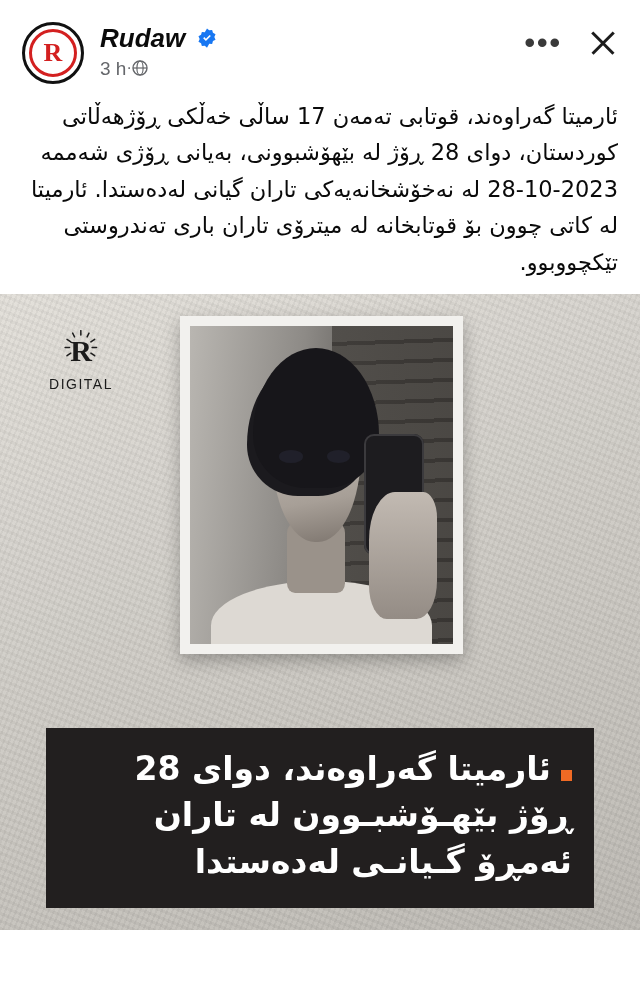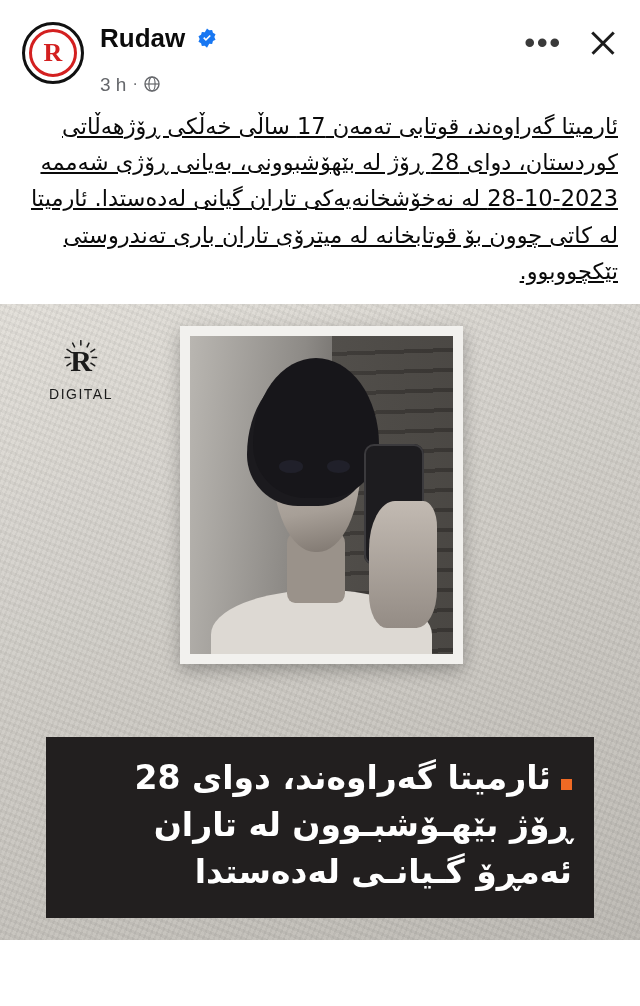--- a/index.html
+++ b/index.html
@@ -61,39 +61,39 @@
   .header-text {
     margin-left: 16px;
     flex: 1 1 auto;
     min-width: 0;
     padding-top: 2px;
   }
   .name-row {
     display: flex;
     align-items: center;
     gap: 11px;
+    font-style: italic;
   }
   .page-name {
     font-size: 26px;
     font-weight: bold;
     color: #0b0b0b;
     line-height: 1.1;
     white-space: nowrap;
   }
   .verified {
     width: 22px;
     height: 22px;
     flex: 0 0 auto;
     display: block;
   }
   .meta-row {
     display: flex;
     align-items: center;
-    gap: 6px;
-    margin-top: 22px;
+    margin-top: 6px;
   }
   .timestamp {
     font-size: 19px;
     color: #65676b;
     line-height: 1;
   }
   .dot-sep {
     color: #65676b;
     font-size: 16px;
     line-height: 1;
@@ -141,21 +141,20 @@
   
   .post-body {
     direction: rtl;
     text-align: right;
     padding: 10px 22px 0 16px;
     font-size: 22.5px;
     line-height: 1.62;
     color: #0a0a0a;
     font-family: "DejaVu Sans", "Liberation Sans", sans-serif;
     box-sizing: border-box;
-    text-decoration: underline;
   }
   .redaction {
     position: absolute;
     left: 120px;
     top: 333px;
     width: 442px;
     height: 24px;
     background: #ff0d0d;
   }
 

